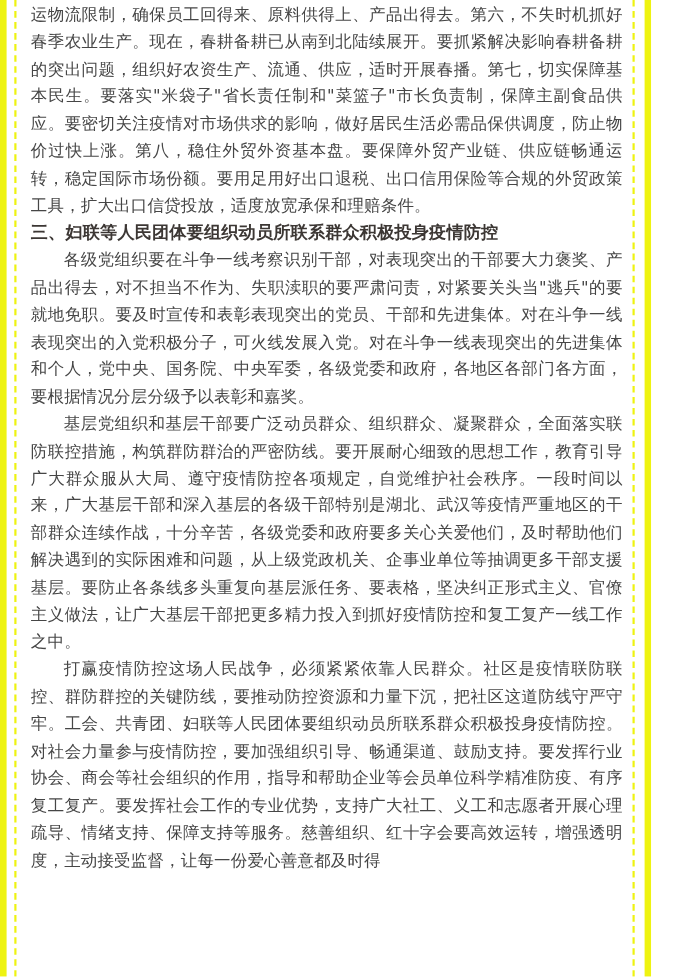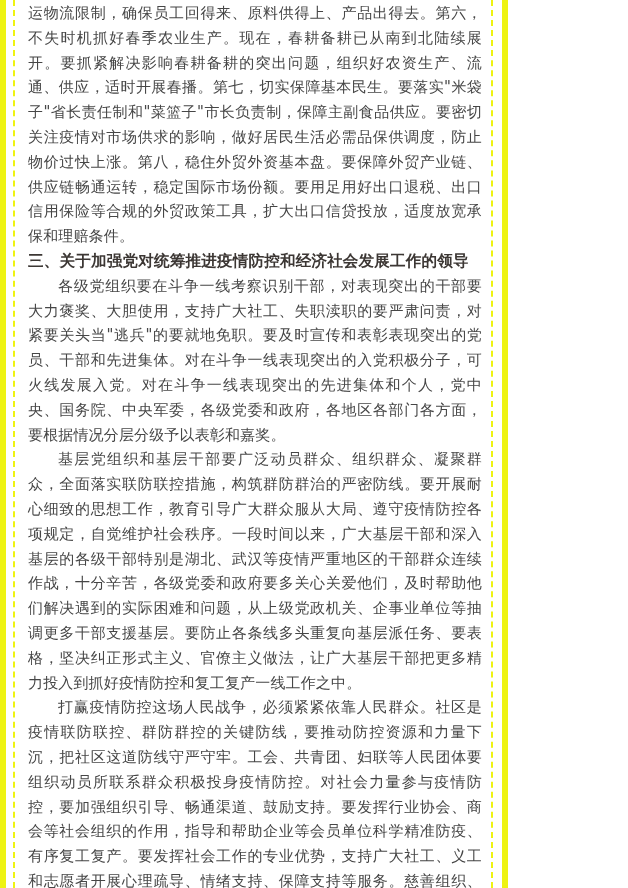--- a/index.html
+++ b/index.html
@@ -5,21 +5,21 @@
   :root {
     --border-yellow: #eef311;
     --body-text: #464646;
     --heading-text: #3c3734;
     --page-bg: #ffffff;
   }
   * { box-sizing: border-box; }
   html, body { margin: 0; padding: 0; background: var(--page-bg); }
   .page {
     position: relative;
-    width: 508px;
+    width: 592px;
     height: 888px;
     overflow: hidden;
     background: var(--page-bg);
     font-family: "DejaVu Sans", "Liberation Sans", sans-serif;
   }
   .rail { position: absolute; top: 0; bottom: 0; }
   .rail.solid-left  { left: 0;  width: 6px; background: var(--border-yellow); }
   .rail.dashed-left { left: 13px;  width: 0; border-left: 2px dashed var(--border-yellow); }
   .rail.dashed-right{ right: 15px; width: 0; border-left: 2px dashed var(--border-yellow); }
   .rail.solid-right { right: 0; width: 6px; background: var(--border-yellow); }
@@ -54,18 +54,18 @@
 <body>
 
 <div class="page">
   <div class="rail solid-left"></div>
   <div class="rail dashed-left"></div>
   <div class="rail dashed-right"></div>
   <div class="rail solid-right"></div>
 
   <div class="content">
     <p class="para continued">运物流限制，确保员工回得来、原料供得上、产品出得去。第六，不失时机抓好春季农业生产。现在，春耕备耕已从南到北陆续展开。要抓紧解决影响春耕备耕的突出问题，组织好农资生产、流通、供应，适时开展春播。第七，切实保障基本民生。要落实"米袋子"省长责任制和"菜篮子"市长负责制，保障主副食品供应。要密切关注疫情对市场供求的影响，做好居民生活必需品保供调度，防止物价过快上涨。第八，稳住外贸外资基本盘。要保障外贸产业链、供应链畅通运转，稳定国际市场份额。要用足用好出口退税、出口信用保险等合规的外贸政策工具，扩大出口信贷投放，适度放宽承保和理赔条件。</p>
-    <h2 class="heading">三、关于加强党对统筹推进疫情防控和经济社会发展工作的领导</h2>
-    <p class="para">各级党组织要在斗争一线考察识别干部，对表现突出的干部要大力褒奖、大胆使用，支持广大社工、失职渎职的要严肃问责，对紧要关头当"逃兵"的要就地免职。要及时宣传和表彰表现突出的党员、干部和先进集体。对在斗争一线表现突出的入党积极分子，可火线发展入党。对在斗争一线表现突出的先进集体和个人，党中央、国务院、中央军委，各级党委和政府，各地区各部门各方面，要根据情况分层分级予以表彰和嘉奖。</p>
+    <h2 class="heading">三、妇联等人民团体要组织动员所联系群众积极投身疫情防控</h2>
+    <p class="para">各级党组织要在斗争一线考察识别干部，对表现突出的干部要大力褒奖、产品出得去，对不担当不作为、失职渎职的要严肃问责，对紧要关头当"逃兵"的要就地免职。要及时宣传和表彰表现突出的党员、干部和先进集体。对在斗争一线表现突出的入党积极分子，可火线发展入党。对在斗争一线表现突出的先进集体和个人，党中央、国务院、中央军委，各级党委和政府，各地区各部门各方面，要根据情况分层分级予以表彰和嘉奖。</p>
     <p class="para">基层党组织和基层干部要广泛动员群众、组织群众、凝聚群众，全面落实联防联控措施，构筑群防群治的严密防线。要开展耐心细致的思想工作，教育引导广大群众服从大局、遵守疫情防控各项规定，自觉维护社会秩序。一段时间以来，广大基层干部和深入基层的各级干部特别是湖北、武汉等疫情严重地区的干部群众连续作战，十分辛苦，各级党委和政府要多关心关爱他们，及时帮助他们解决遇到的实际困难和问题，从上级党政机关、企事业单位等抽调更多干部支援基层。要防止各条线多头重复向基层派任务、要表格，坚决纠正形式主义、官僚主义做法，让广大基层干部把更多精力投入到抓好疫情防控和复工复产一线工作之中。</p>
     <p class="para">打赢疫情防控这场人民战争，必须紧紧依靠人民群众。社区是疫情联防联控、群防群控的关键防线，要推动防控资源和力量下沉，把社区这道防线守严守牢。工会、共青团、妇联等人民团体要组织动员所联系群众积极投身疫情防控。对社会力量参与疫情防控，要加强组织引导、畅通渠道、鼓励支持。要发挥行业协会、商会等社会组织的作用，指导和帮助企业等会员单位科学精准防疫、有序复工复产。要发挥社会工作的专业优势，支持广大社工、义工和志愿者开展心理疏导、情绪支持、保障支持等服务。慈善组织、红十字会要高效运转，增强透明度，主动接受监督，让每一份爱心善意都及时得</p>
   </div>
 </div>
 
 </body></html>

